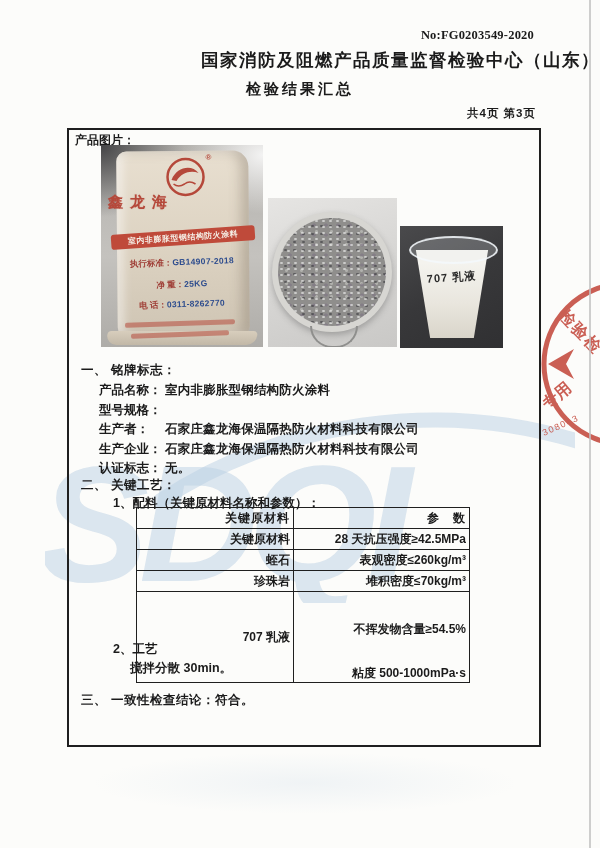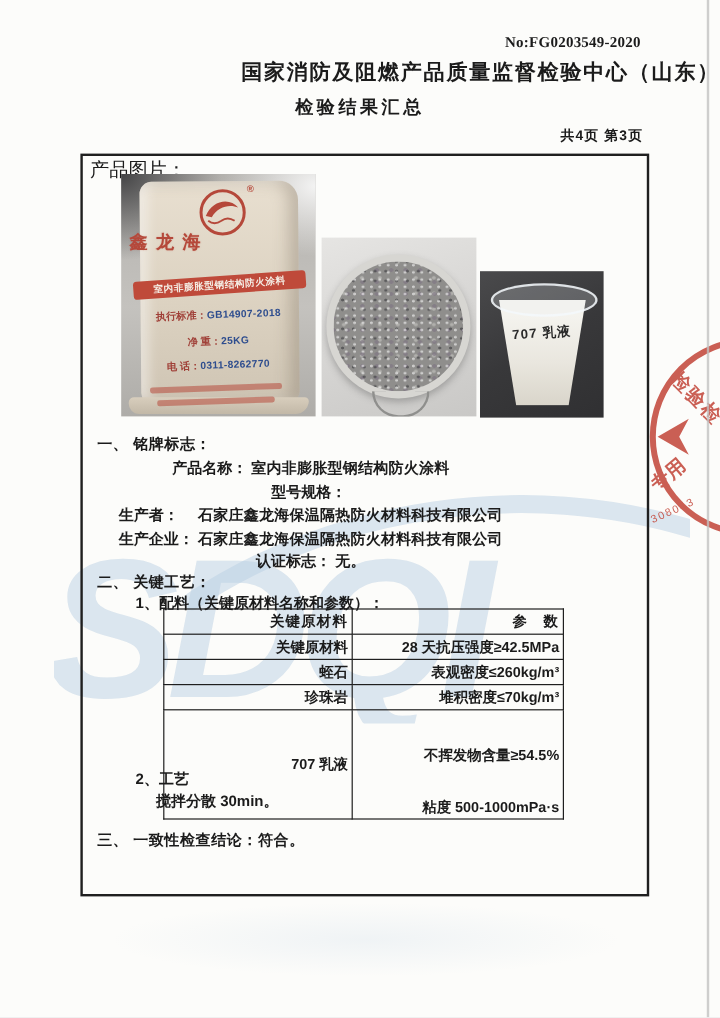--- a/index.html
+++ b/index.html
@@ -15,21 +15,21 @@
   .title{position:absolute;top:48px;left:0;width:100%;text-align:right;
     font-size:17.5px;font-weight:700;letter-spacing:1.5px;}
   .subtitle{position:absolute;top:80px;left:0;width:100%;text-align:center;
     font-size:15px;font-weight:700;letter-spacing:3px;}
   .page-info{position:absolute;top:106px;right:64px;font-size:11.5px;font-weight:700;letter-spacing:1px;}
   
   .watermark{position:absolute;left:45px;top:383px;width:530px;height:220px;z-index:0;pointer-events:none;}
   
   .main-box{position:absolute;left:67px;top:128px;width:470px;height:615px;
     border:2px solid #1f1f1f;z-index:1;}
-  .box-label{position:absolute;left:6px;top:2px;font-size:16px;font-weight:400;text-align:right;}
+  .box-label{position:absolute;left:6px;top:2px;font-size:12px;font-weight:700;text-align:right;}
   
   .photo{position:absolute;overflow:hidden;}
   .photo-bag{left:32px;top:15px;width:162px;height:202px;
     background:
       radial-gradient(140px 120px at 0% 0%, rgba(62,62,64,.95), rgba(62,62,64,0) 60%),
       radial-gradient(120px 90px at 100% 5%, rgba(250,250,250,.9), rgba(250,250,250,0) 65%),
       linear-gradient(180deg,#b3b1ad,#c4c2be 55%,#aeaca8);}
   .bag-body{position:absolute;left:16px;right:14px;top:6px;bottom:12px;
     background:linear-gradient(180deg,#e8dfd0,#dcd2c1 55%,#cfc5b4);
     border-radius:10px 16px 8px 8px;
@@ -74,21 +74,21 @@
   .cup-rim{position:absolute;left:9px;top:10px;width:85px;height:24px;border-radius:50%;
     border:2px solid rgba(245,248,252,.85);background:rgba(235,240,245,.22);}
   .cup-body{position:absolute;left:10px;top:24px;width:84px;height:88px;
     clip-path:polygon(7% 0,93% 0,76% 100%,24% 100%);
     background:linear-gradient(180deg,#f4f3ee 15%,#e9e6de 60%,#d9d5ca);}
   .cup-label{position:absolute;left:0;top:44px;width:100%;text-align:center;
     font-size:11px;font-weight:700;color:#2a2a2a;transform:rotate(-4deg);letter-spacing:1px;}
   
   .sec-heading{position:absolute;left:12px;font-size:12.5px;font-weight:700;letter-spacing:.5px;white-space:nowrap;}
   .field-col{position:absolute;left:30px;top:251px;}
-  .field-row{display:flex;height:19.5px;line-height:19.5px;font-size:12.5px;white-space:nowrap;justify-content:center;}
+  .field-row{display:flex;height:19.5px;line-height:19.5px;font-size:12.5px;white-space:nowrap;}
   .f-label{font-weight:700;width:66px;}
   .f-value{font-weight:700;letter-spacing:.2px;}
   .sub-item{position:absolute;font-size:12.5px;font-weight:700;white-space:nowrap;}
   .mat-table{position:absolute;left:67px;top:377px;width:334px;border-collapse:collapse;
     font-size:12px;font-weight:700;}
   .mat-table th,.mat-table td{border:1.5px solid #1f1f1f;text-align:right;padding:1px 3px;line-height:18px;}
   .mat-table col.c1{width:157px;}
   .mat-table th{font-weight:700;letter-spacing:1px;}
   .mat-table td div{line-height:16px;margin-top:28px;}
   

